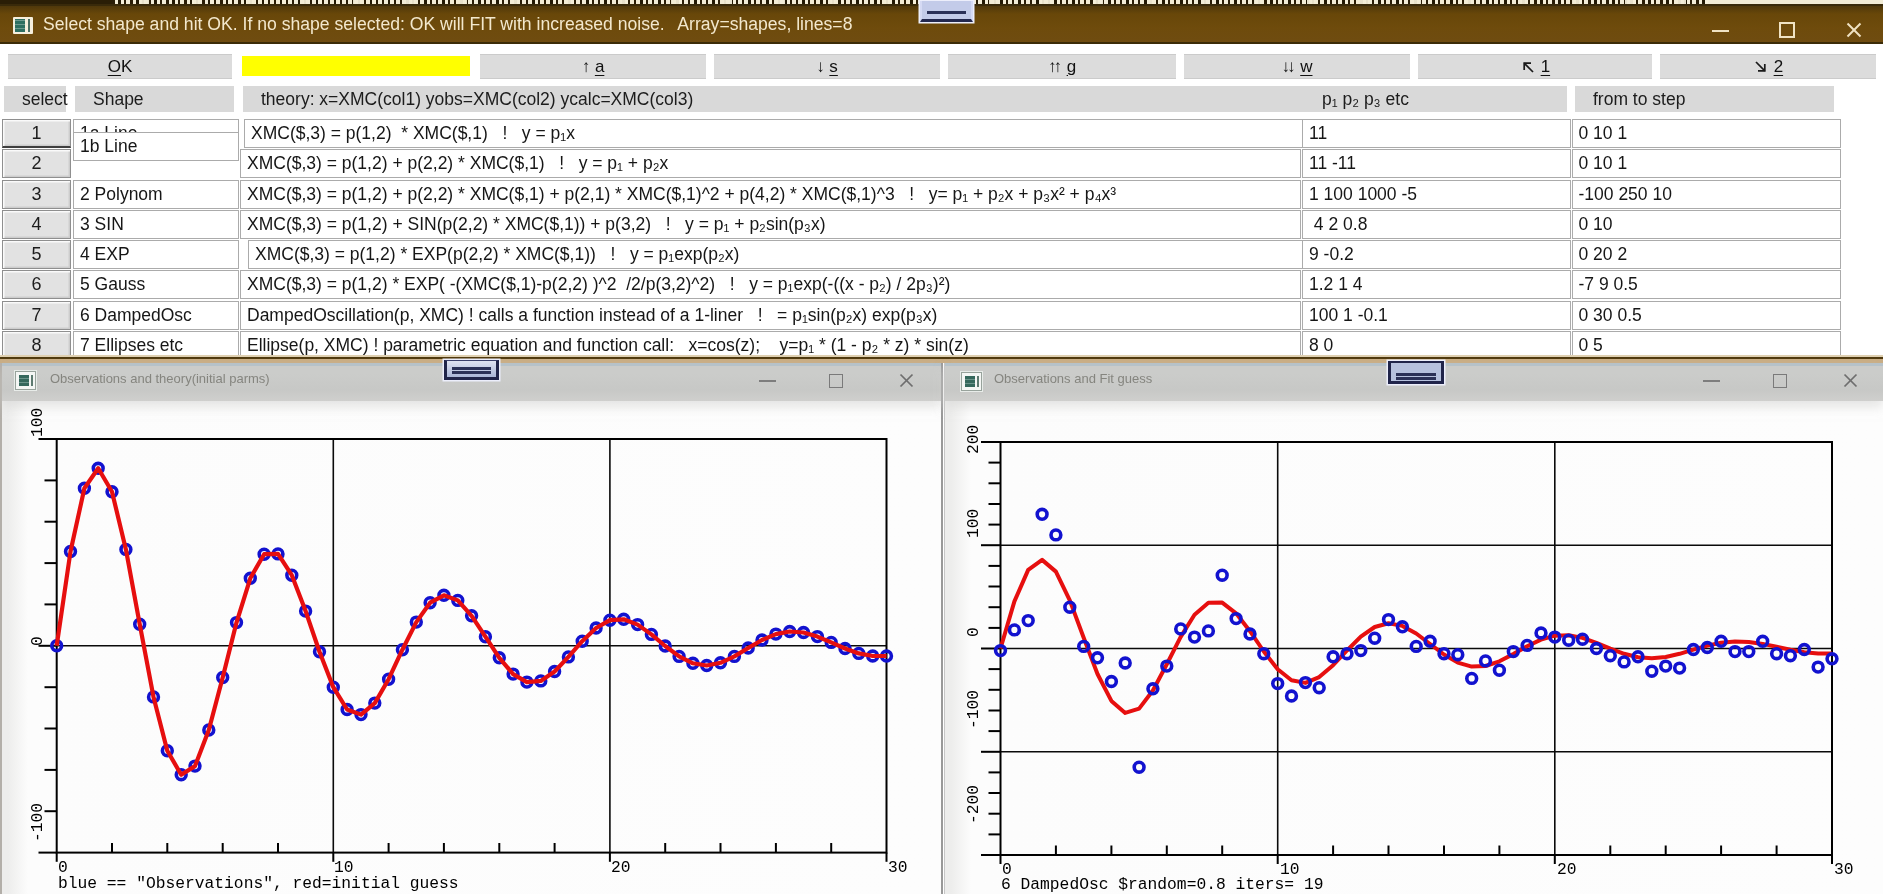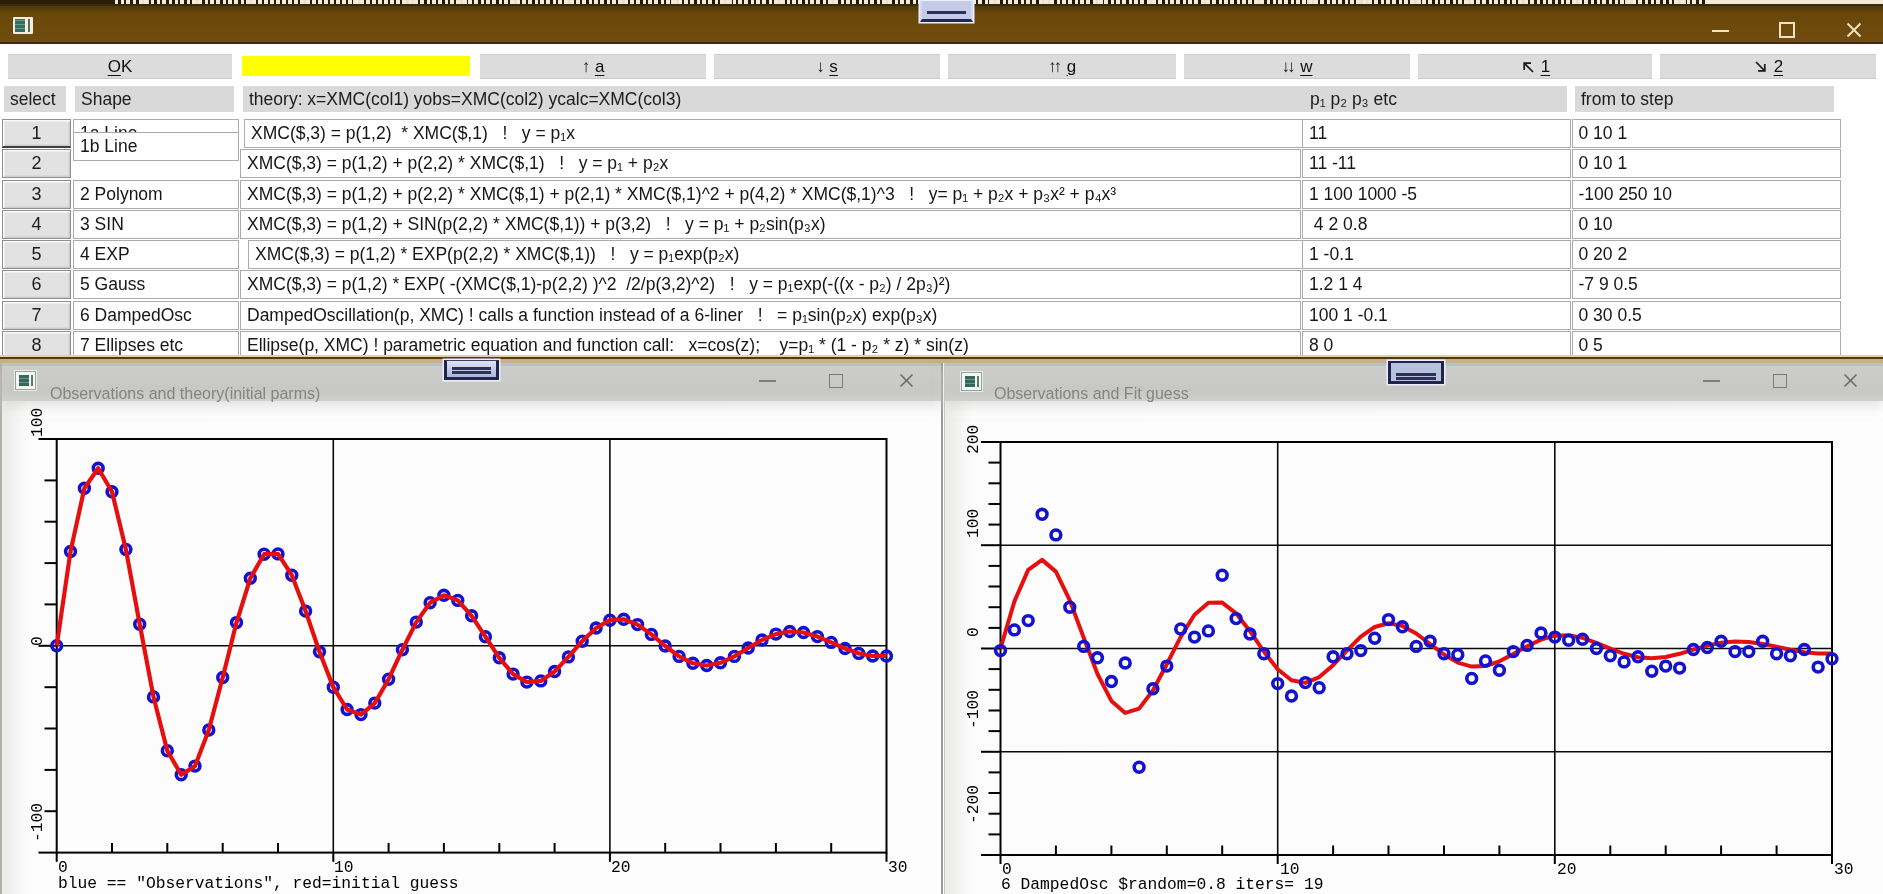--- a/index.html
+++ b/index.html
@@ -17,47 +17,48 @@
 #titlebar .ic i{position:absolute;left:15px;top:2px;width:2px;height:13px;background:#4a6f63}
 #titlebar .mn{position:absolute;left:1712px;top:24px;width:17px;height:2.4px;background:#f0e3c4}
 #titlebar .mx{position:absolute;left:1779px;top:16px;width:15.5px;height:15.5px;border:2px solid #f0e3c4}
 
 .btn{position:absolute;top:54px;height:24.5px;background:#dcdcdc;border-top:1px solid #cbcbcb;border-bottom:1px solid #cbcbcb;
 text-align:center;font-size:17px;line-height:23px;color:#111}
 .btn.yellow{background:#ffff00;border:none;height:20px;top:56px}
 .u{text-decoration:underline;text-underline-offset:3px}
 .tight{letter-spacing:-3px;margin-right:3px}
 .hc{position:absolute;top:86px;height:26px;background:#d9d9d9;font-size:17.5px;line-height:26px;
-padding-left:6px;color:#1c1c1c;white-space:pre}
+padding-left:18px;color:#1c1c1c;white-space:pre}
 .num{position:absolute;left:2px;width:69px;height:28.5px;background:#e2e2e2;border:1px solid #8f8f8f;
 box-shadow:inset 1.5px 1.5px 0 #fafafa, inset -1.5px -1.5px 0 #cdcdcd;
 text-align:center;font-size:18px;line-height:27px;color:#1c1c1c}
 .cell{position:absolute;height:28.5px;background:#fff;border:1px solid #ababab;font-size:17.5px;line-height:26.5px;
 padding-left:6px;color:#161616;white-space:pre}
 #tbot{position:absolute;left:0;top:355px;width:1883px;height:8px;
 background:linear-gradient(#e0d1b2 0 1.8px,#503a0e 1.8px 4.4px,#c9ad84 4.4px 8px)}
 .win{position:absolute;top:363px;height:531px;background:linear-gradient(90deg,#ededec 0 6px,#fcfcfc 26px,#fdfdfd)}
 .wtitle{position:absolute;left:0;top:0;width:100%;height:38px;
 background:linear-gradient(#b6c2c9 0 2.5px,#cbccca 2.5px 28%,#c7c8c6 70%,#cfcfcd);
 box-shadow:0 6px 10px rgba(210,210,208,.55)}
-.wt{position:absolute;top:22px;font-size:16px;color:#85857f;white-space:nowrap}
+.wt{position:absolute;top:8px;font-size:13px;color:#85857f;white-space:nowrap}
 #lwin{left:0;width:943px;border-left:2px solid #b3afa9;border-right:2px solid #999}
 #rwin{left:944px;width:939px;border-left:1.5px solid #c6c6c6}
 #plots{position:absolute;left:0;top:0}
 </style></head><body>
 <div id="topstrip">
     <div class="pat"></div>
     <div class="cap"></div>
     <div class="ln"></div>
   </div>
 <div id="titlebar">
     <div class="ic">
       <div></div>
       <i></i>
     </div>
+    <span class="t">Select shape and hit OK. If no shape selected: OK will FIT with increased noise.  Array=shapes, lines=8</span>
 <div class="mn"></div>
     <div class="mx"></div>
     <svg style="position:absolute;left:1845px;top:15px" width="18" height="18" viewBox="0 0 18 18">
       <g stroke="#f0e3c4" stroke-width="2">
         <path d="M2.5 2.5 L15.5 15.5"></path>
         <path d="M15.5 2.5 L2.5 15.5"></path>
       </g>
     </svg>
   </div>
 <div class="btn" style="left:8px;width:224px"><span class="u">O</span>K</div>
@@ -99,30 +100,30 @@
 <div class="cell" style="top:180px;left:1302px;width:268.5px">1 100 1000 -5</div>
 <div class="cell" style="top:180px;left:1571.5px;width:269.5px">-100 250 10</div>
 <div class="num" style="top:210px;">4</div>
 <div class="cell" style="top:210px;left:73px;width:166px">3 SIN</div>
 <div class="cell" style="top:210px;left:240px;width:1061px">XMC($,3) = p(1,2) + SIN(p(2,2) * XMC($,1)) + p(3,2)   !   y = p₁ + p₂sin(p₃x)</div>
 <div class="cell" style="top:210px;left:1302px;width:268.5px"> 4 2 0.8</div>
 <div class="cell" style="top:210px;left:1571.5px;width:269.5px">0 10</div>
 <div class="num" style="top:240px;">5</div>
 <div class="cell" style="top:240px;left:73px;width:166px">4 EXP</div>
 <div class="cell" style="top:240px;left:248px;width:1061px">XMC($,3) = p(1,2) * EXP(p(2,2) * XMC($,1))   !   y = p₁exp(p₂x)</div>
-<div class="cell" style="top:240px;left:1302px;width:268.5px">1 -0.1</div>
+<div class="cell" style="top:240px;left:1302px;width:268.5px">9 -0.2</div>
 <div class="cell" style="top:240px;left:1571.5px;width:269.5px">0 20 2</div>
 <div class="num" style="top:270px;">6</div>
 <div class="cell" style="top:270px;left:73px;width:166px">5 Gauss</div>
 <div class="cell" style="top:270px;left:240px;width:1061px">XMC($,3) = p(1,2) * EXP( -(XMC($,1)-p(2,2) )^2  /2/p(3,2)^2)   !   y = p₁exp(-((x - p₂) / 2p₃)²)</div>
 <div class="cell" style="top:270px;left:1302px;width:268.5px">1.2 1 4</div>
 <div class="cell" style="top:270px;left:1571.5px;width:269.5px">-7 9 0.5</div>
 <div class="num" style="top:301px;">7</div>
 <div class="cell" style="top:301px;left:73px;width:166px">6 DampedOsc</div>
-<div class="cell" style="top:301px;left:240px;width:1061px">DampedOscillation(p, XMC) ! calls a function instead of a 6-liner   !   = p₁sin(p₂x) exp(p₃x)</div>
+<div class="cell" style="top:301px;left:240px;width:1061px">DampedOscillation(p, XMC) ! calls a function instead of a 1-liner   !   = p₁sin(p₂x) exp(p₃x)</div>
 <div class="cell" style="top:301px;left:1302px;width:268.5px">100 1 -0.1</div>
 <div class="cell" style="top:301px;left:1571.5px;width:269.5px">0 30 0.5</div>
 <div class="num" style="top:331px;">8</div>
 <div class="cell" style="top:331px;left:73px;width:166px">7 Ellipses etc</div>
 <div class="cell" style="top:331px;left:240px;width:1061px">Ellipse(p, XMC) ! parametric equation and function call:   x=cos(z);    y=p₁ * (1 - p₂ * z) * sin(z)</div>
 <div class="cell" style="top:331px;left:1302px;width:268.5px">8 0</div>
 <div class="cell" style="top:331px;left:1571.5px;width:269.5px">0 5</div>
 <div id="tbot"></div>
 <div class="win" id="lwin">
     <div class="wtitle"></div>

